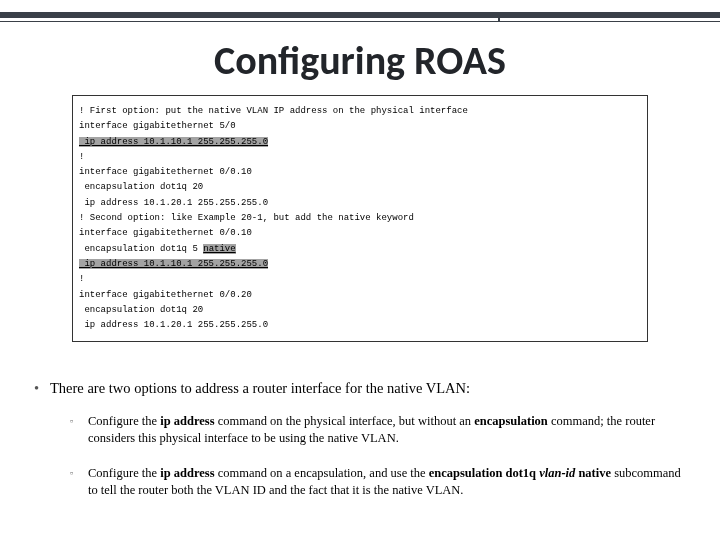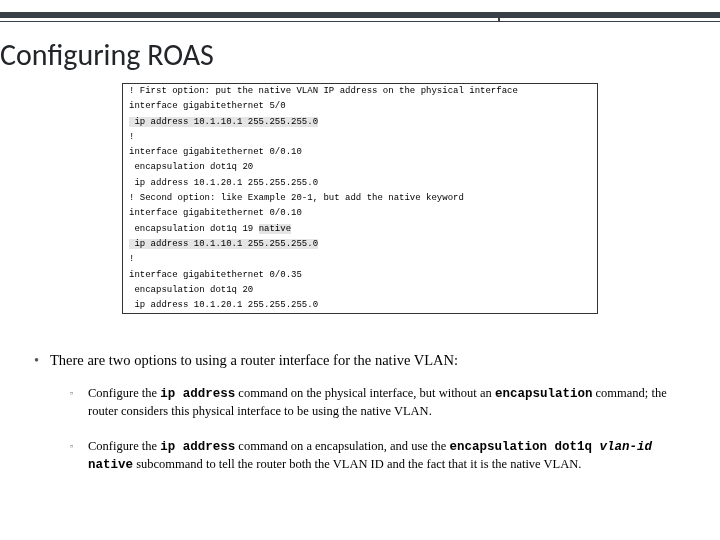--- a/index.html
+++ b/index.html
@@ -34,41 +34,41 @@
   }
   .top-bar .tick {
     position: absolute;
     right: 220px;
     top: 12px;
     width: 2px;
     height: 10px;
     background: #3a4048;
   }
   .title {
-    text-align: left;
+    text-align: center;
     font-family: 'Calibri', 'Segoe UI', sans-serif;
-    font-weight: 400;
-    font-size: 30px;
+    font-weight: 700;
+    font-size: 40px;
     color: #22252a;
     margin-top: 10px;
     margin-bottom: 10px;
   }
   .code-box {
-    width: 476px;
+    width: 576px;
     margin: 0 auto;
     border: 1px solid #333;
     background: #fff;
     font-family: 'Courier New', monospace;
     font-size: 9px;
     line-height: 1.7;
-    padding: 0 6px;
+    padding: 8px 6px;
     overflow: hidden;
   }
   .code-line { white-space: pre; }
-  .hl { background: #e5e5e5; display: inline; }
+  .hl { background: #a3a3a3; display: inline; text-decoration: underline; }
   .bullets {
     font-family: Georgia, 'Times New Roman', serif;
     margin-top: 38px;
     padding: 0 34px;
   }
   .bullet-main {
     display: flex;
     font-size: 14.5px;
     margin-bottom: 16px;
   }
@@ -83,21 +83,21 @@
     margin-left: 36px;
     margin-bottom: 18px;
     line-height: 1.35;
   }
   .bullet-sub .ring {
     width: 18px; flex-shrink: 0;
     color: #666;
     font-size: 9px;
     padding-top: 2px;
   }
-  b { font-weight: 700; font-family: Liberation Mono, monospace; }
+  b { font-weight: 700; }
   i { font-style: italic; }
 </style>
 </head>
 <body>
 
 <div class="top-bar">
   <div class="dark-line"></div>
   <div class="thin-line"></div>
   <div class="tick"></div>
 </div>
@@ -107,32 +107,32 @@
 <div class="code-box">
   <div class="code-line">! First option: put the native VLAN IP address on the physical interface</div>
   <div class="code-line">interface gigabitethernet 5/0</div>
   <div class="code-line"><span class="hl"> ip address 10.1.10.1 255.255.255.0</span></div>
   <div class="code-line">!</div>
   <div class="code-line">interface gigabitethernet 0/0.10</div>
   <div class="code-line"> encapsulation dot1q 20</div>
   <div class="code-line"> ip address 10.1.20.1 255.255.255.0</div>
   <div class="code-line">! Second option: like Example 20-1, but add the native keyword</div>
   <div class="code-line">interface gigabitethernet 0/0.10</div>
-  <div class="code-line"><span> encapsulation dot1q 19 </span><span class="hl">native</span></div>
+  <div class="code-line"><span> encapsulation dot1q 5 </span><span class="hl">native</span></div>
   <div class="code-line"><span class="hl"> ip address 10.1.10.1 255.255.255.0</span></div>
   <div class="code-line">!</div>
-  <div class="code-line">interface gigabitethernet 0/0.35</div>
+  <div class="code-line">interface gigabitethernet 0/0.20</div>
   <div class="code-line"> encapsulation dot1q 20</div>
   <div class="code-line"> ip address 10.1.20.1 255.255.255.0</div>
 </div>
 
 <div class="bullets">
   <div class="bullet-main">
     <span class="dot">•</span>
-    <span>There are two options to using a router interface for the native VLAN:</span>
+    <span>There are two options to address a router interface for the native VLAN:</span>
   </div>
 
   <div class="bullet-sub">
     <span class="ring">▫</span>
     <span>
       <span>Configure the </span><b>ip address</b><span> command on the physical interface, but without an </span><b>encapsulation</b><span> command; the router considers this physical interface to be using the native VLAN.</span>
     </span>
   </div>
 
   <div class="bullet-sub">

